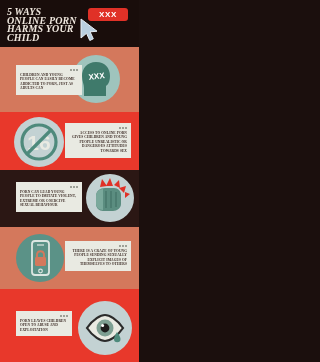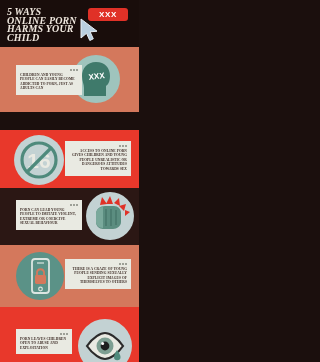--- a/index.html
+++ b/index.html
@@ -25,21 +25,21 @@
   }
   .xxx-badge span{
     color:#fff;font-family:"Liberation Sans",sans-serif;
     font-weight:bold;font-size:8px;letter-spacing:.6px;
   }
   .cursor{position:absolute;left:78px;top:17px;width:24px;height:26px;}
 
   
   .sect{position:relative;overflow:hidden;}
   .s1{height:65px;background:#d4785c;}
-  .s2{height:58px;background:#e8382b;margin-top:18px;}
+  .s2{height:58px;background:#e8382b;}
   .s3{height:57px;background:#2b1714;}
   .s4{height:62px;background:#d4785c;}
   .s5{height:73px;background:#e8382b;}
 
   .bubble{
     position:absolute;background:#e9eae2;
     padding:4px 4px 4px 4px;box-sizing:border-box;
   }
   .bubble .dots{
     display:flex;gap:1.5px;margin-bottom:2px;

